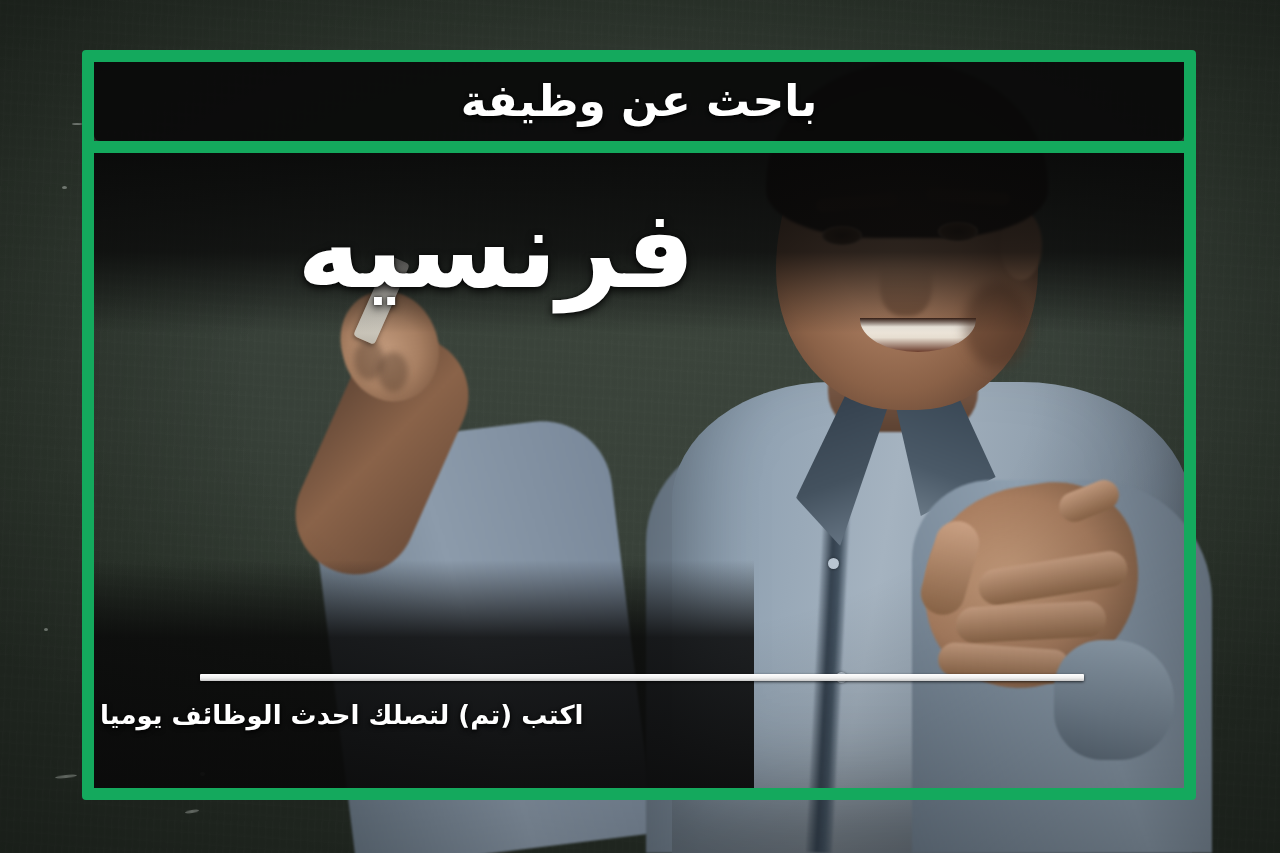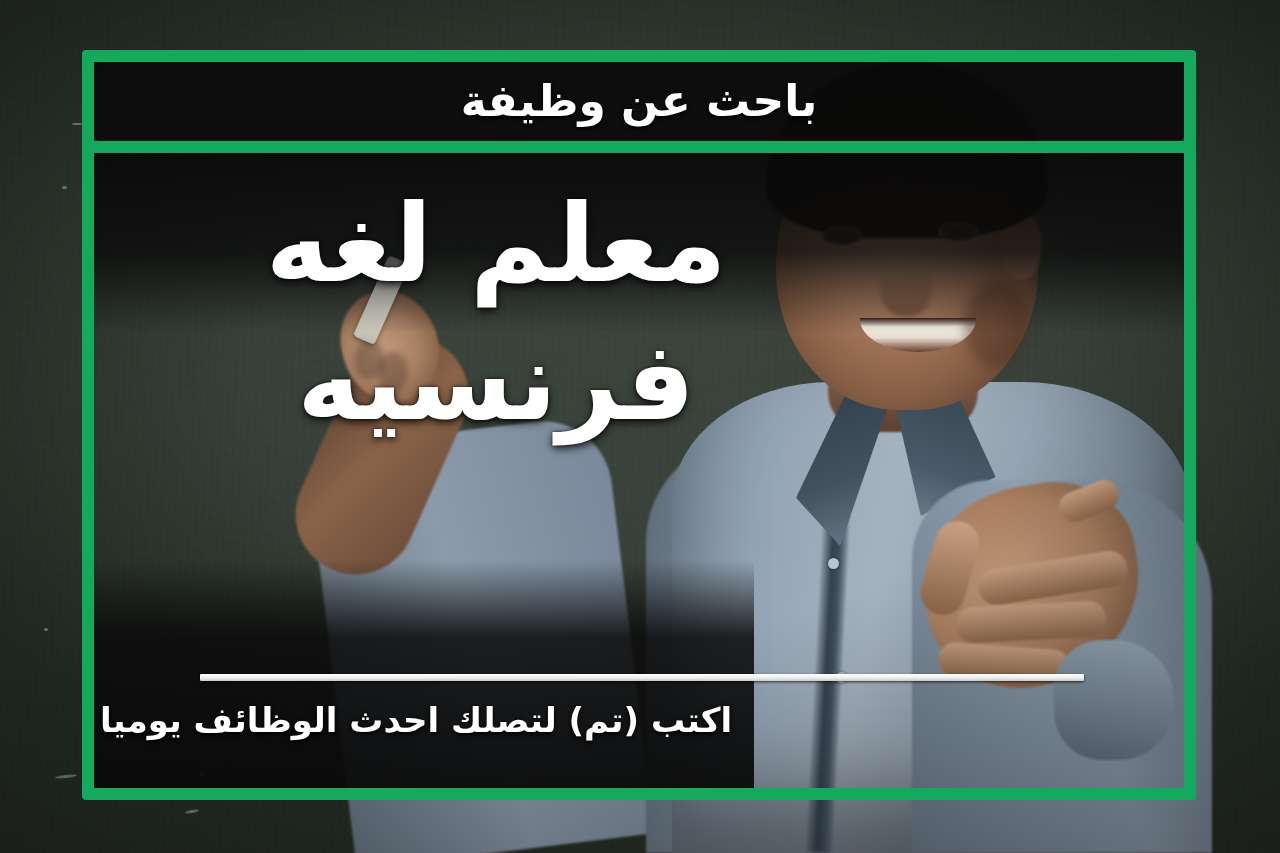--- a/index.html
+++ b/index.html
@@ -264,21 +264,21 @@
     display: flex;
     flex-direction: row;
     align-items: baseline;
     justify-content: flex-end;
     gap: 24px;
     color: #ffffff;
     text-shadow: 0 2px 5px rgba(0,0,0,.95), 0 0 2px rgba(0,0,0,.85);
     white-space: nowrap;
   }
   .footer-brand { font-size: 46px; font-weight: 700; }
-  .footer-note  { font-size: 34px; font-weight: 700; }
+  .footer-note  { font-size: 26px; font-weight: 700; }
 </style>
 </head>
 <body>
 
 <div id="stage">
 
   <div class="photo-layer">
     <div class="board-bg"></div>
     <div class="board-noise"></div>
 
@@ -333,21 +333,20 @@
   <div class="frame-head-panel"></div>
   <div class="frame-body-shade"></div>
   <div class="frame-foot-shade"></div>
 
   <div class="frame"></div>
   <div class="frame-divider"></div>
 
   <div class="header-text">باحث عن وظيفة</div>
 
   <div class="title-block">
-    <span class="title-line title-line-1">معلم لغه</span>
     <span class="title-line title-line-2">فرنسيه</span>
   </div>
 
   <div class="footer-rule"></div>
 
   <div class="footer-text">
     <span class="footer-note">اكتب (تم) لتصلك احدث الوظائف يوميا</span>
   </div>
 
 </div>

